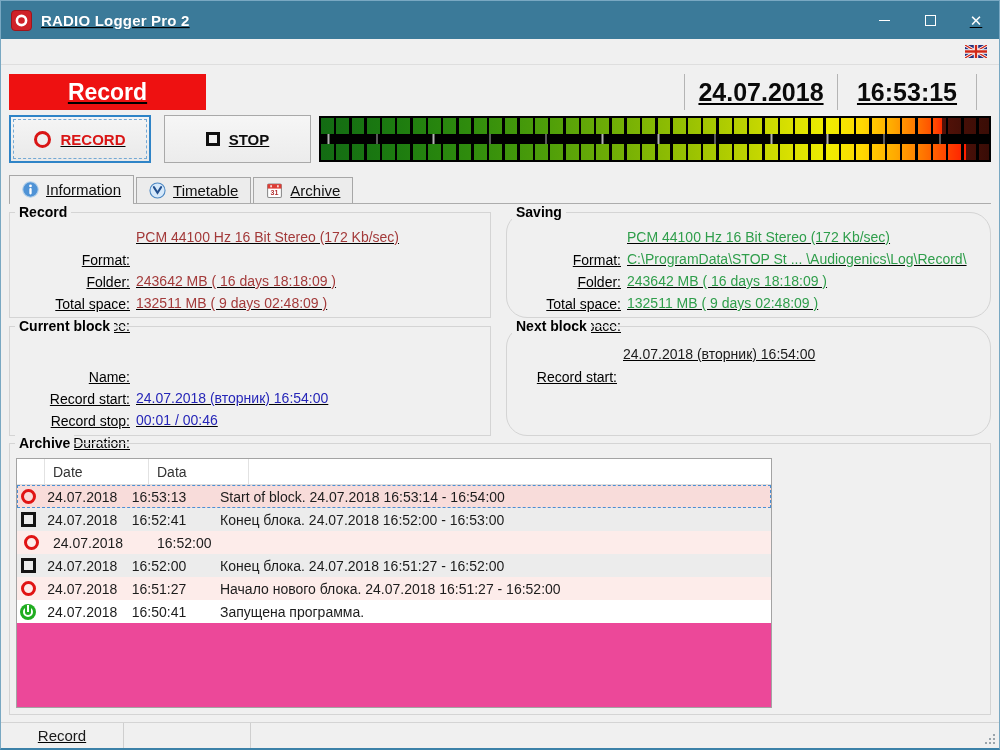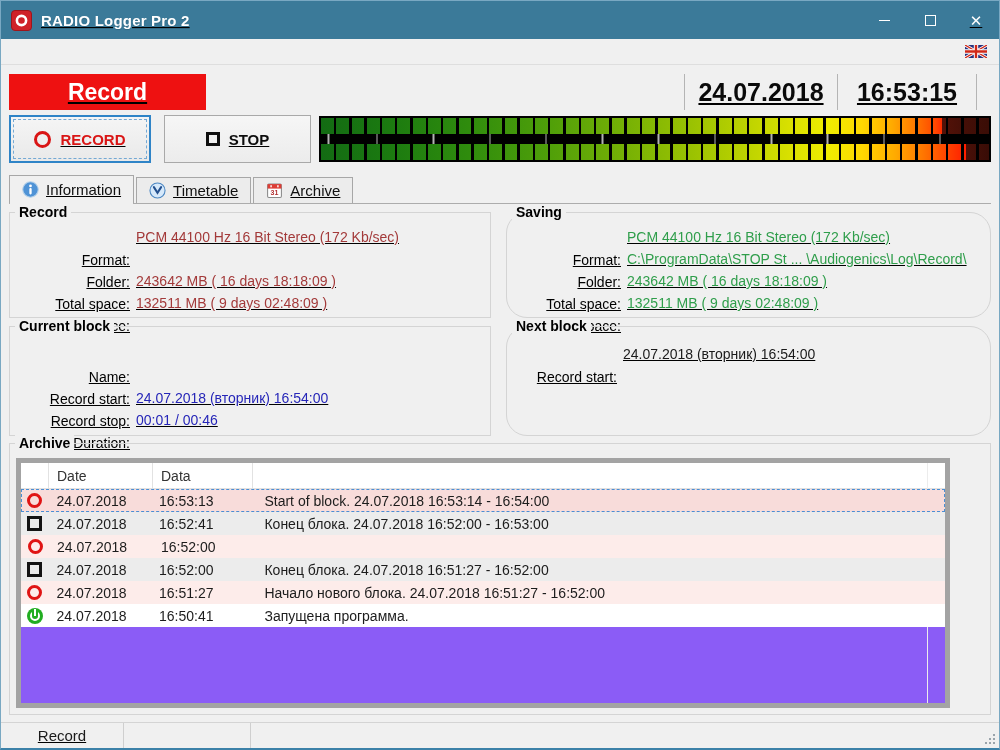--- a/index.html
+++ b/index.html
@@ -95,22 +95,22 @@
   .g-record .info-value { color:#a33a3a; }
   .g-saving .info-label { width:114px; }
   .g-saving .info-value { color:#2f9e4b; }
   .g-current .info-value { color:#2626b8; }
   .g-next .info-label { width:110px; }
   .g-next .info-value { color:#1a1a1a; }
   .g-current .gb-body, .g-next .gb-body { padding-top:16px; }
 
   
   .grp-msg { margin-top:7px; flex:1 1 auto; margin-bottom:7px; }
-  .msg-list { position:absolute; left:6px; top:14px; bottom:6px; width:934px; background:#8b5cf6;
-              border:5px solid #a3a3a3; overflow:hidden; }
+  .msg-list { position:absolute; left:6px; top:14px; bottom:6px; width:756px; background:#ec4899;
+              border:1px solid #a3a3a3; overflow:hidden; }
   .msg-colline { position:absolute; left:906px; top:0; bottom:0; width:1px; background:#ececec; }
   .msg-header { height:26px; display:flex; align-items:stretch; background:#fff; border-bottom:1px solid #e0e0e0;
                 font-size:14px; color:#333; }
   .hcell { display:flex; align-items:center; border-right:1px solid #e2e2e2; padding-left:8px; }
   .h-icon { width:28px; padding-left:0; }
   .h-date { width:104px; } .h-time { width:100px; } .h-msg { width:674px; }
   .msg-row { height:23px; display:flex; align-items:center; font-size:14px; color:#1c1c1c; position:relative; }
   .msg-row.tone-pink { background:#fdecea; }
   .msg-row.tone-gray { background:#ececec; }
   .msg-row.tone-white { background:#ffffff; }

